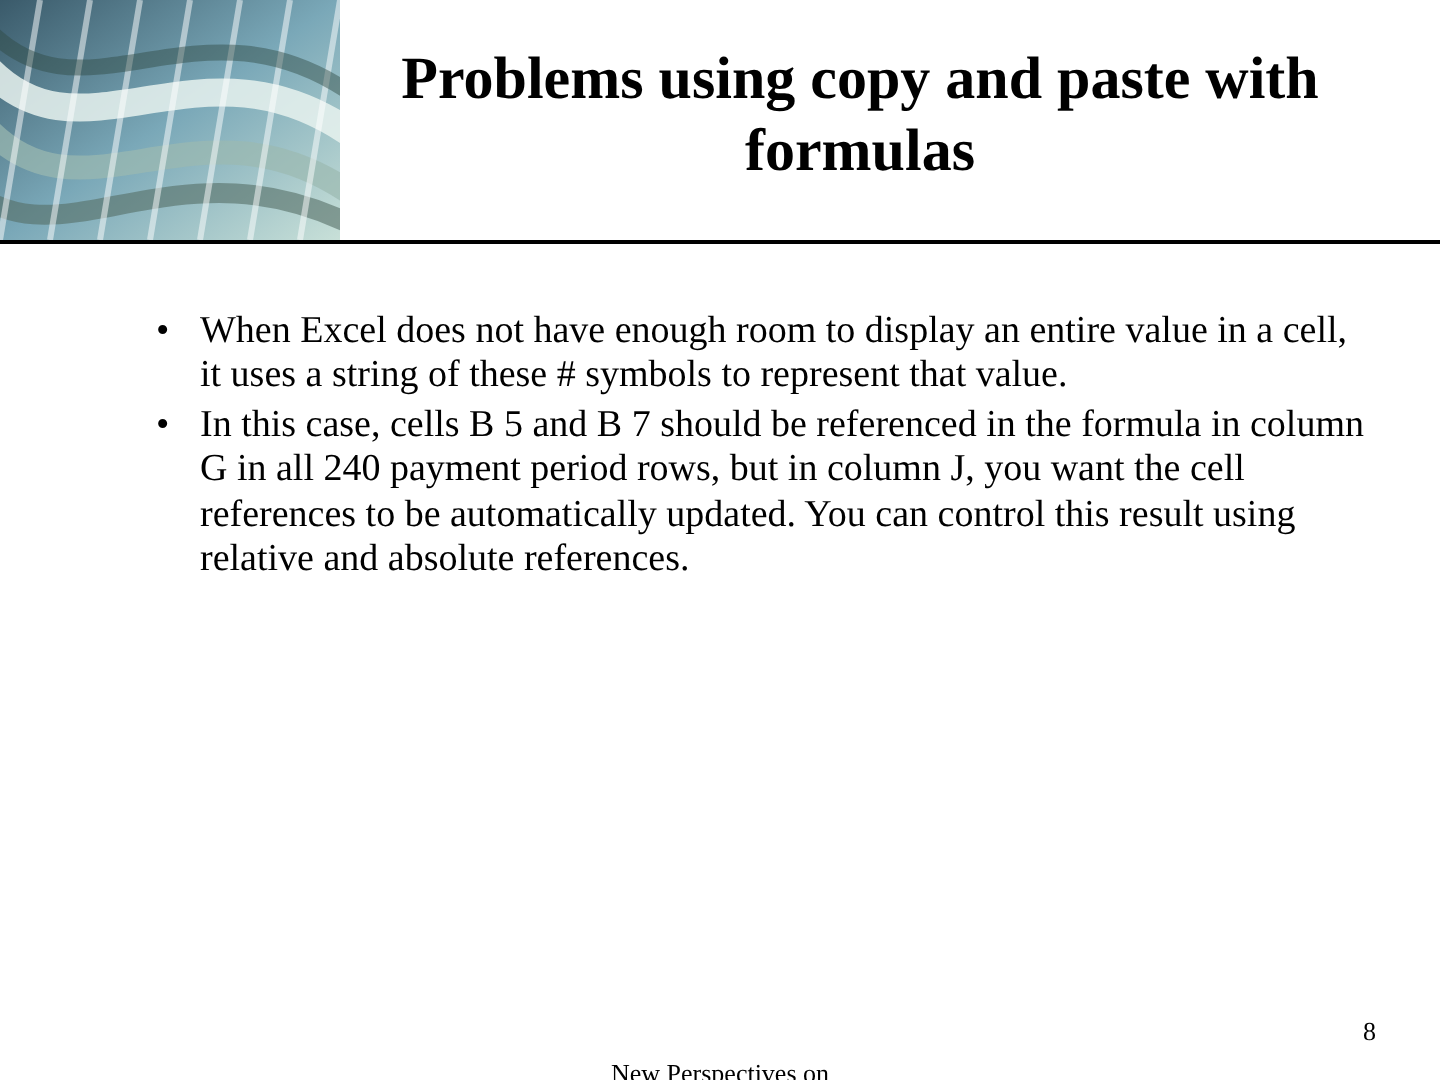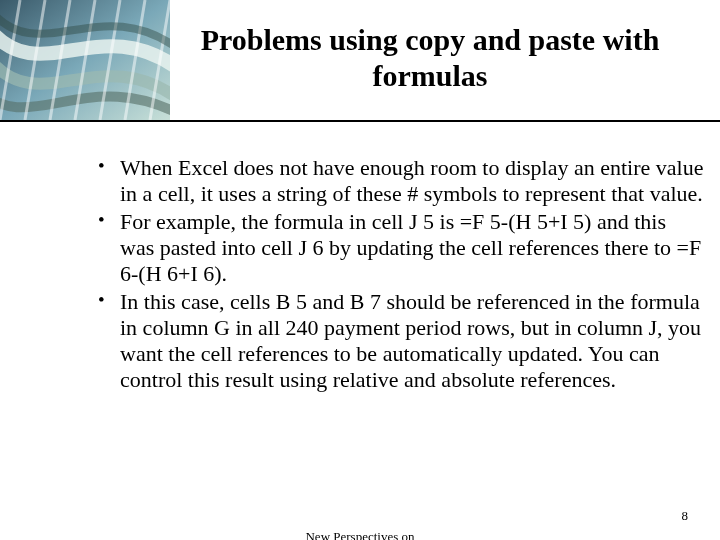--- a/index.html
+++ b/index.html
@@ -45,24 +45,24 @@
   .rule {
     position: absolute;
     left: 0;
     top: 120px;
     width: 720px;
     height: 2px;
     background: #000;
   }
   .body {
     position: absolute;
-    left: 94px;
+    left: 74px;
     top: 155px;
     width: 610px;
-    font-size: 22px;
+    font-size: 19px;
     line-height: 1.18;
   }
   .body ul {
     margin: 0;
     padding: 0;
     list-style: none;
   }
   .body li {
     position: relative;
     padding-left: 26px;
@@ -124,21 +124,20 @@
     </svg>
   </div>
 
   <div class="title">Problems using copy and paste with formulas</div>
 
   <div class="rule"></div>
 
   <div class="body">
     <ul>
       <li>When Excel does not have enough room to display an entire value in a cell, it uses a string of these # symbols to represent that value.</li>
-      <li>For example, the formula in cell J 5 is =F 5-(H 5+I 5) and this was pasted into cell J 6 by updating the cell references there to =F 6-(H 6+I 6).</li>
       <li>In this case, cells B 5 and B 7 should be referenced in the formula in column G in all 240 payment period rows, but in column J, you want the cell references to be automatically updated. You can control this result using relative and absolute references.</li>
     </ul>
   </div>
 
   <div class="footer">
     <div class="footer-center">
       <span>New Perspectives on</span><br>
       
     </div>
     <div class="footer-right">8</div>

